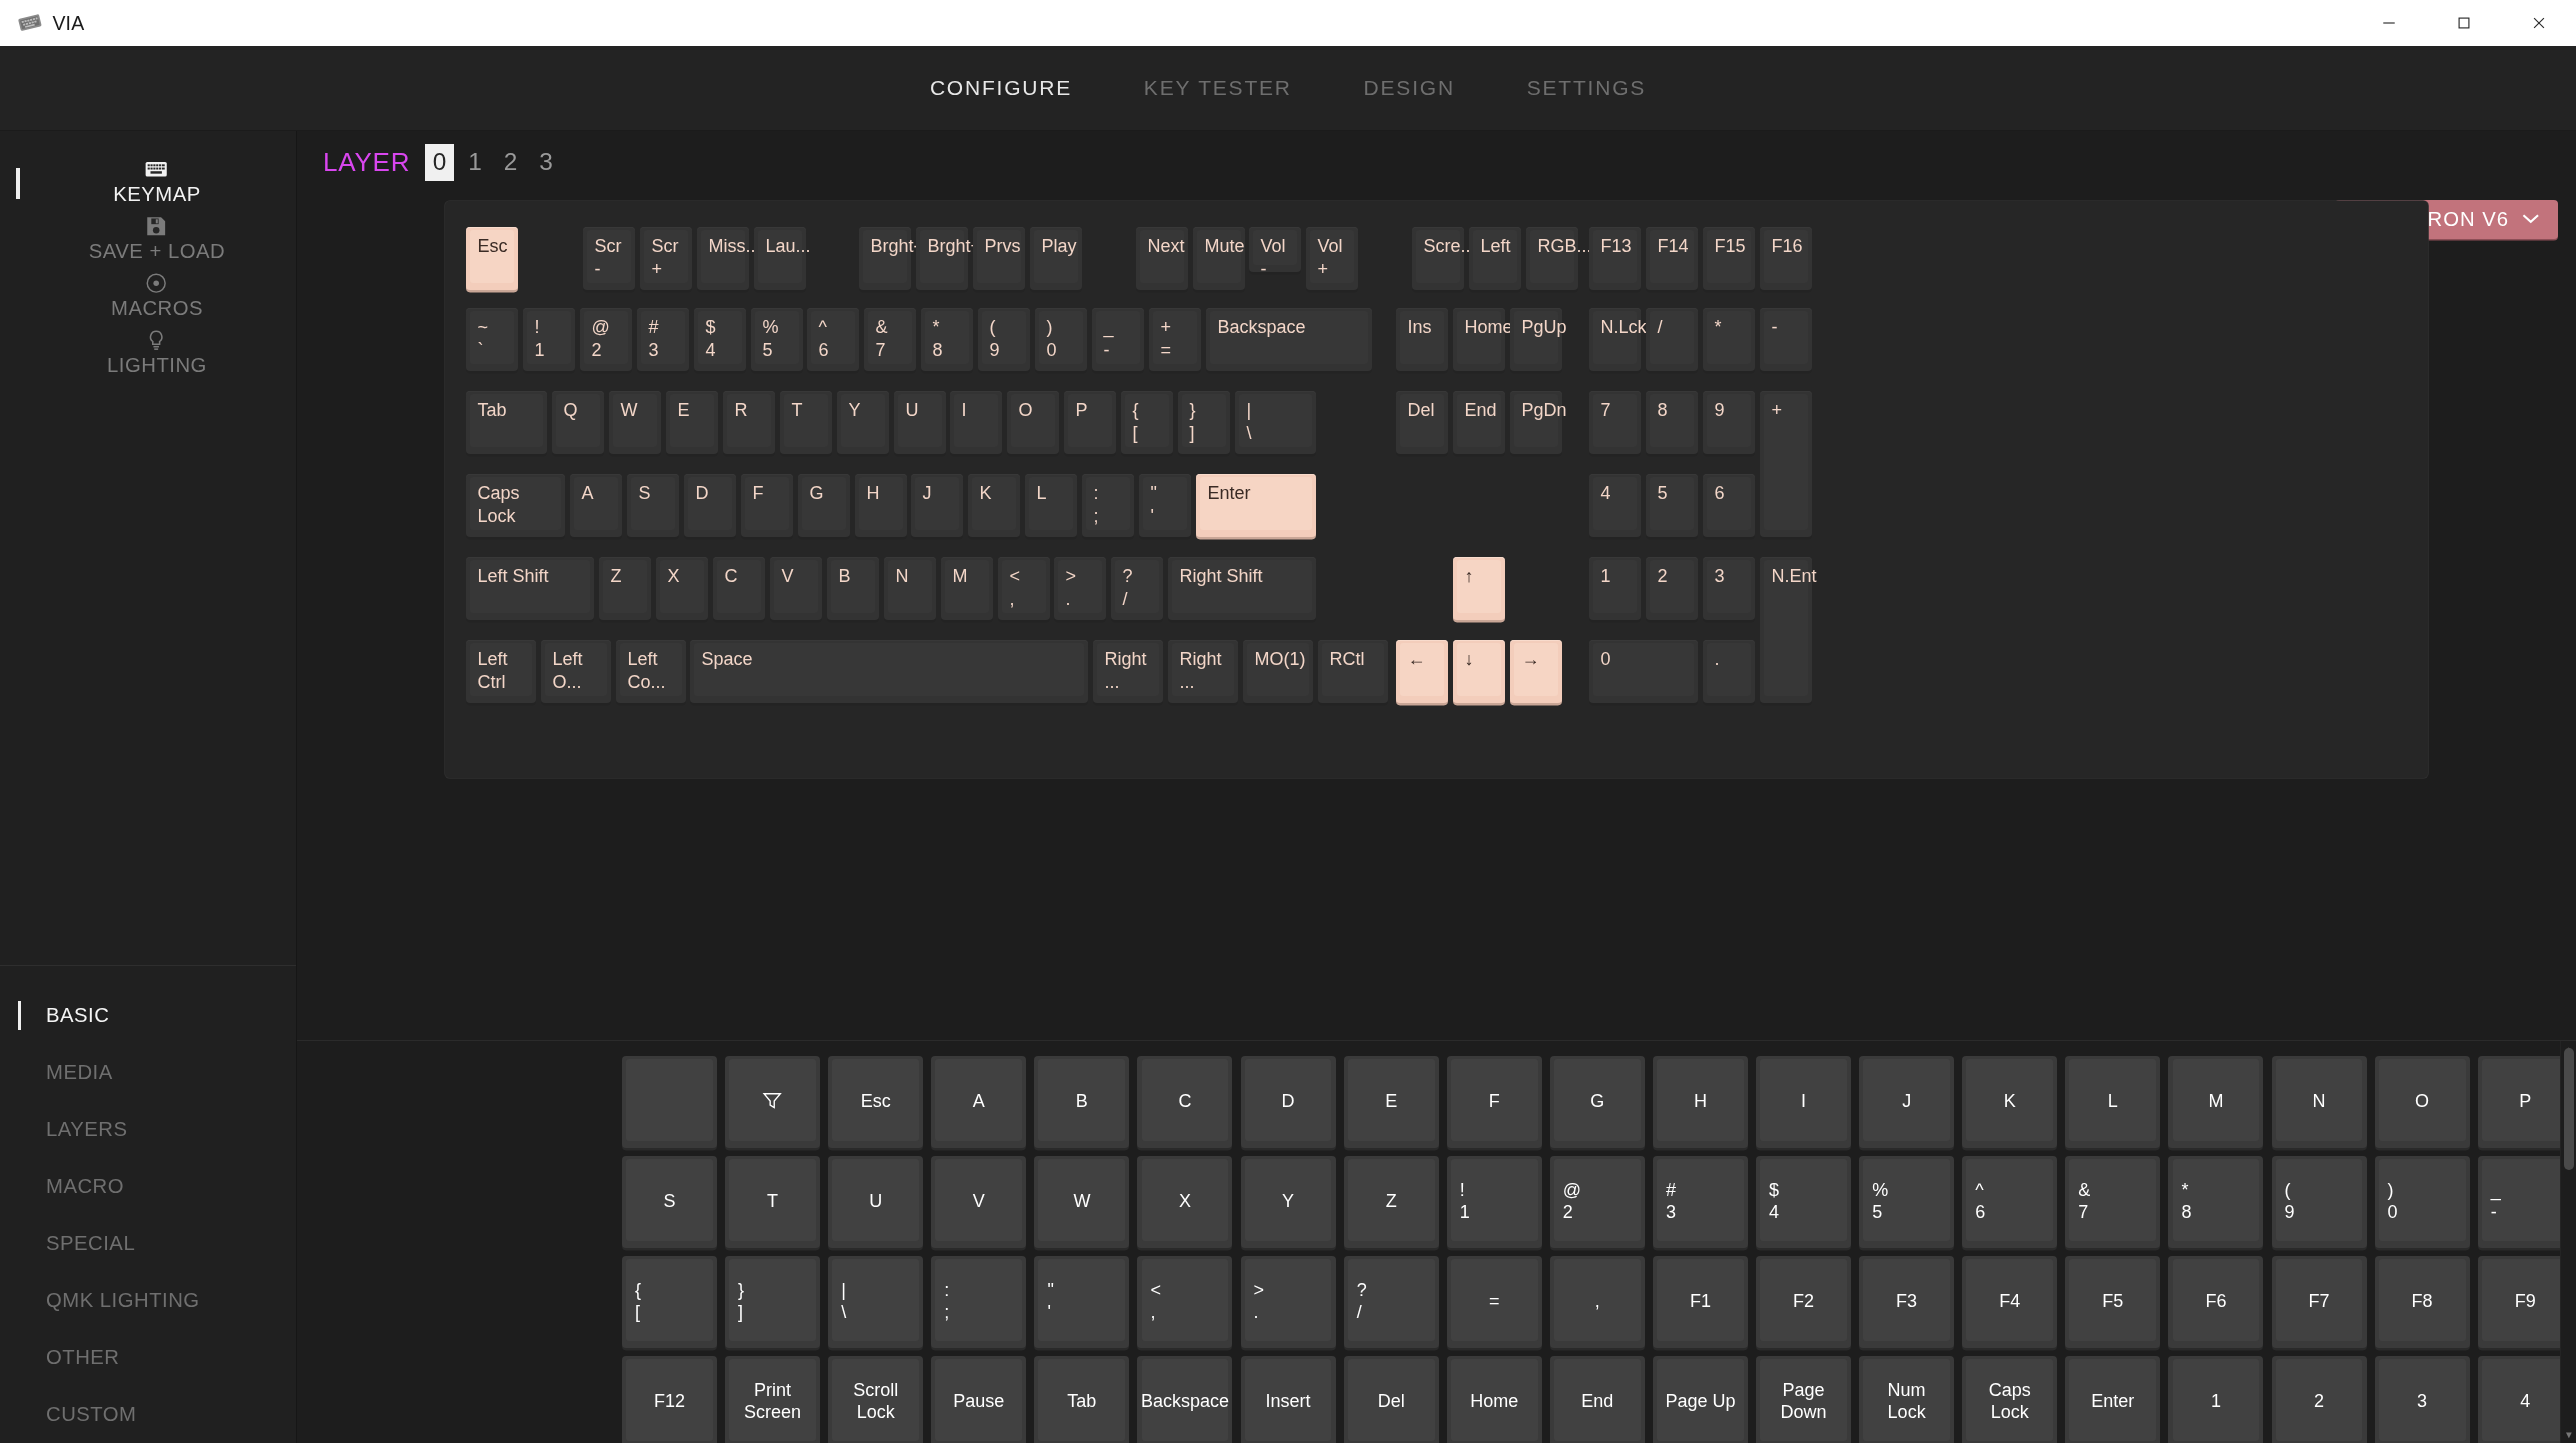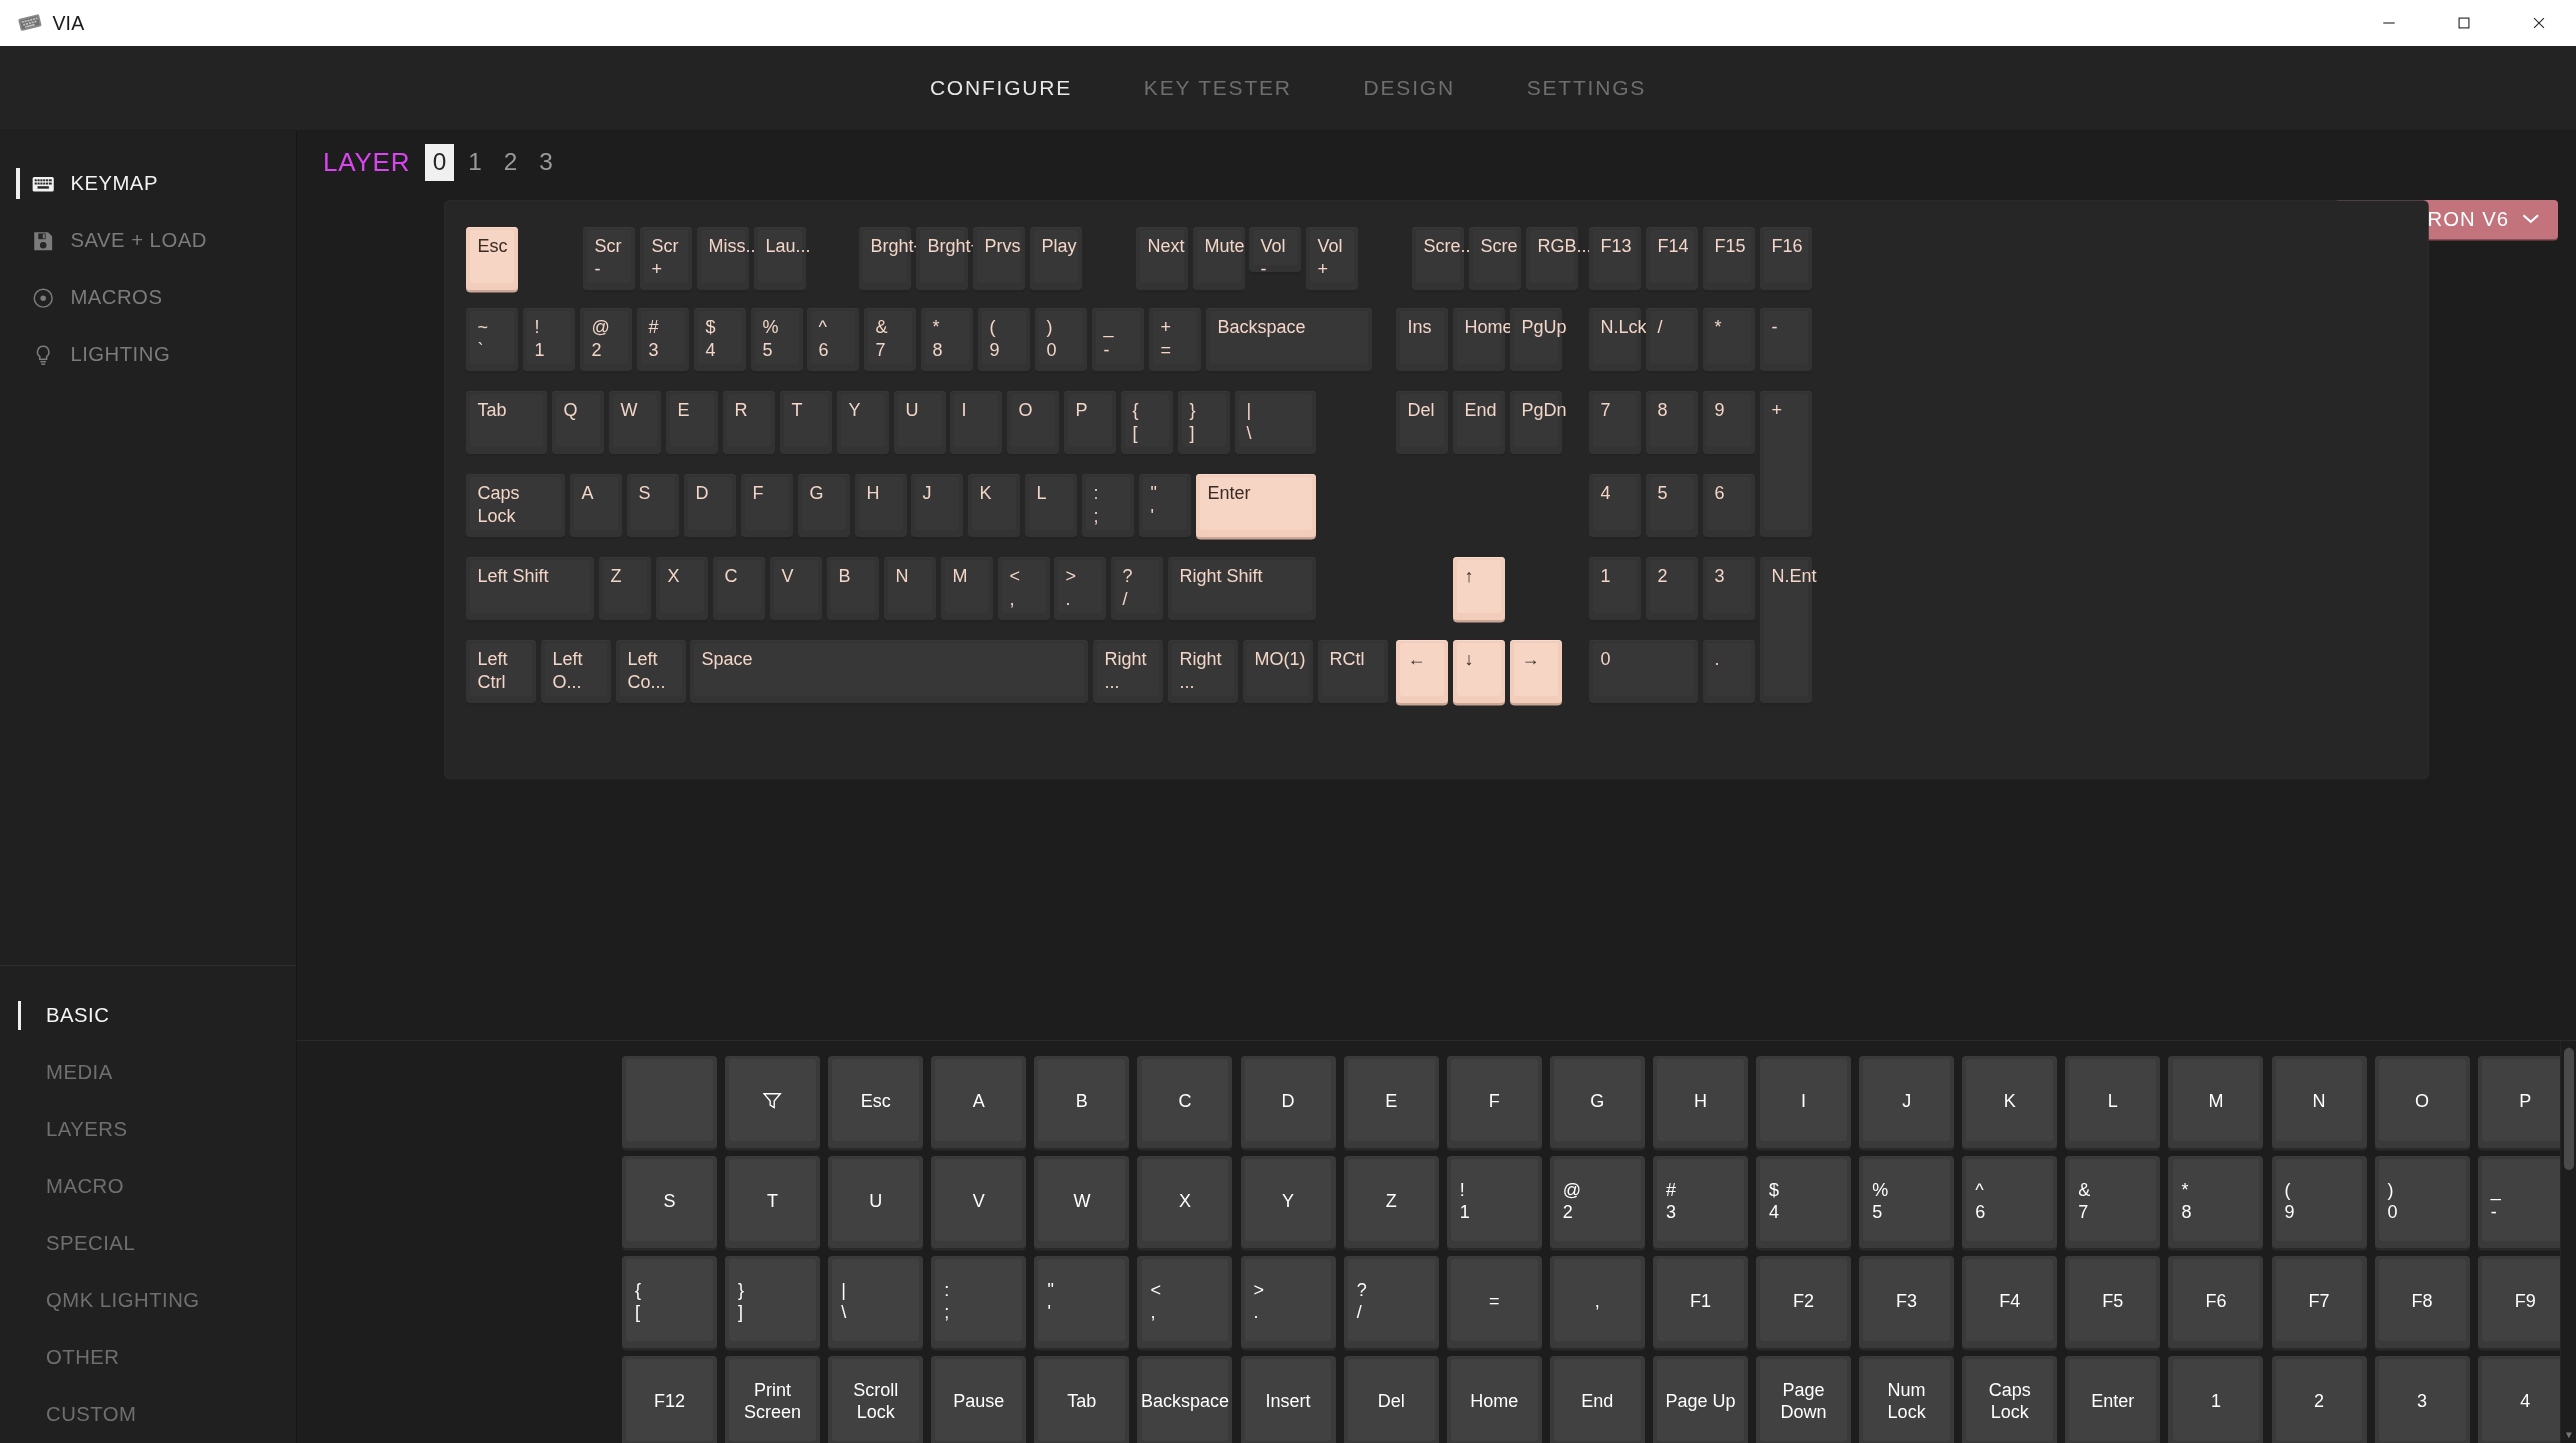--- a/index.html
+++ b/index.html
@@ -51,20 +51,21 @@
     background: #202020;
     border-right: 0.8px solid #161616;
     display: flex; flex-direction: column;
   }
   .side-top { padding-top: 24.4px; }
   .side-item {
     display: flex; align-items: center;
     height: 57px; padding-left: 18px;
     color: #7b7b7b; font-size: 20.3px; letter-spacing: 0.5px;
     position: relative;
+    flex-direction: column;
   }
   .side-item.active { color: #f2f2f2; }
   .side-item.active::before {
     content:""; position:absolute; left: 16.3px; top: 13px;
     width: 3.3px; height: 31px; background: #efefef;
   }
   .side-ico {
     width: 28px; height: 28px; margin-left: 11.4px; margin-right: 13px;
     display:flex; align-items:center; justify-content:center;
     color: #7b7b7b;
@@ -414,21 +415,21 @@
           <div class="key" style="left: 861px; top: 26px; width: 52px; height: 63px;">
             <div class="cap"></div>
             <div class="lbl">Vol +</div>
           </div>
           <div class="key" style="left: 967px; top: 26px; width: 52px; height: 63px;">
             <div class="cap"></div>
             <div class="lbl">Scre...</div>
           </div>
           <div class="key" style="left: 1024px; top: 26px; width: 52px; height: 63px;">
             <div class="cap"></div>
-            <div class="lbl">Scre</div>
+            <div class="lbl">Left</div>
           </div>
           <div class="key" style="left: 1081px; top: 26px; width: 52px; height: 63px;">
             <div class="cap"></div>
             <div class="lbl">RGB...</div>
           </div>
           <div class="key" style="left: 1144px; top: 26px; width: 52px; height: 63px;">
             <div class="cap"></div>
             <div class="lbl">F13</div>
           </div>
           <div class="key" style="left: 1201px; top: 26px; width: 52px; height: 63px;">

